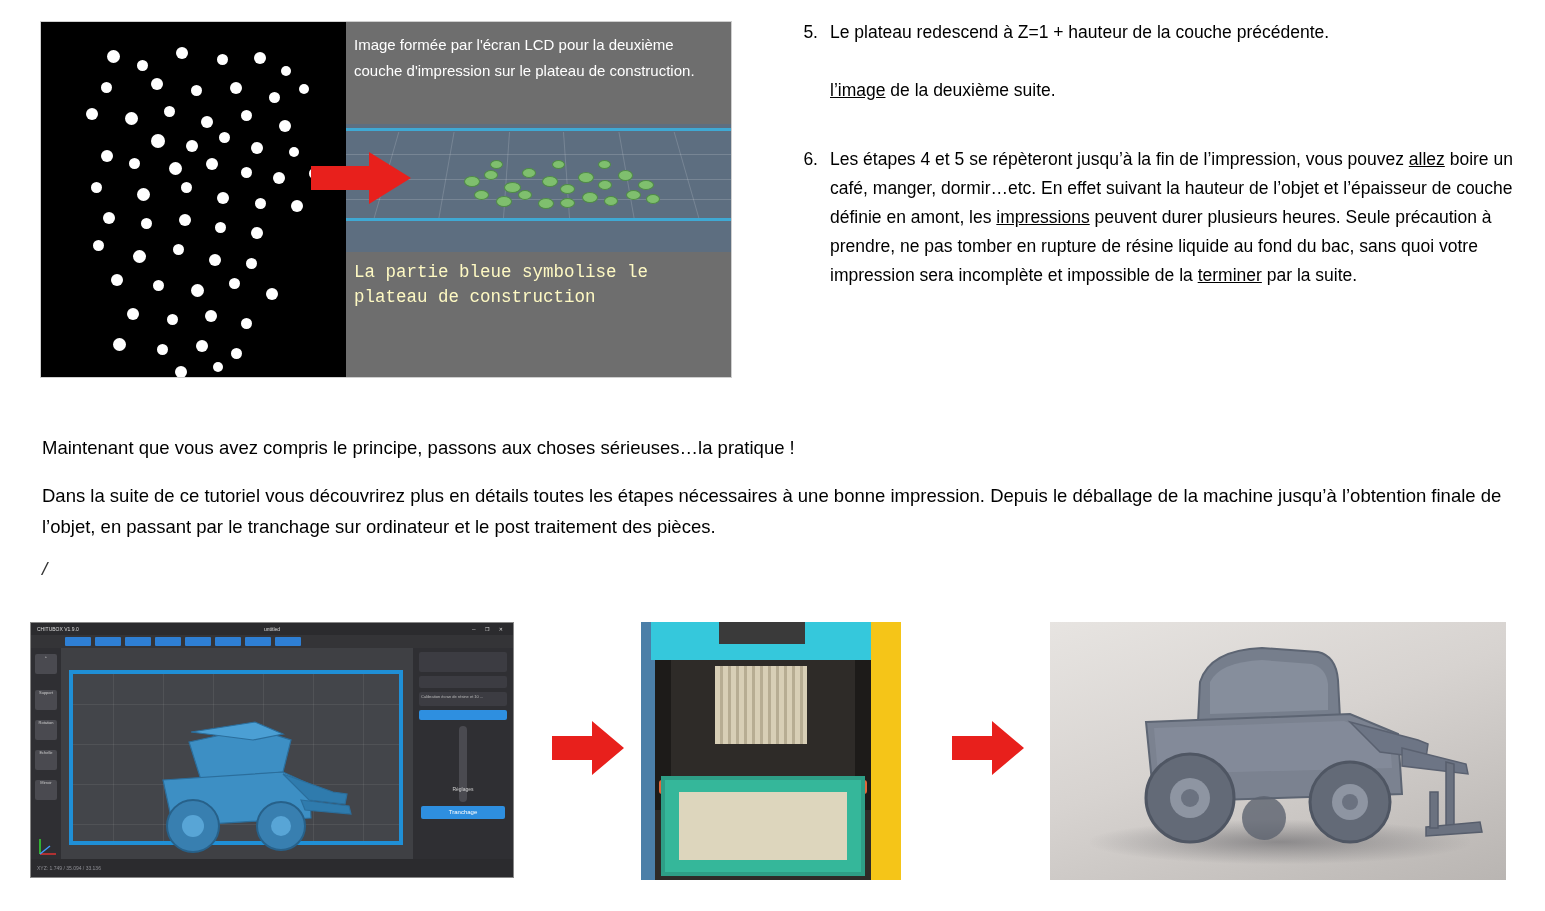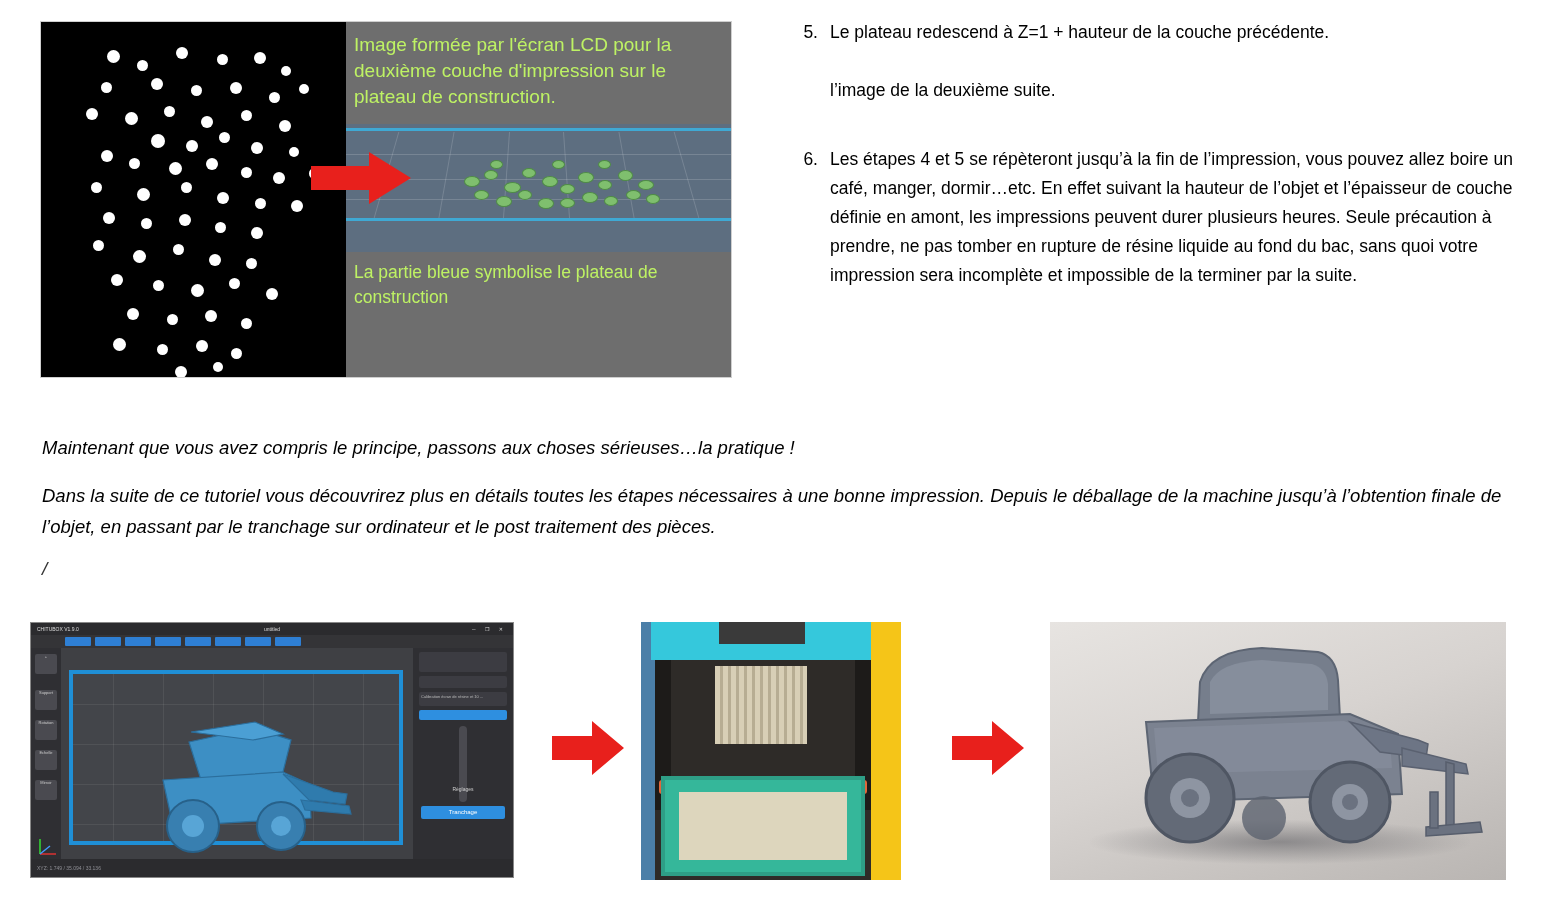--- a/index.html
+++ b/index.html
@@ -43,22 +43,22 @@
     width: 385px;
     height: 100%;
     background: #6e6e6e;
     overflow: hidden;
   }
   #caption-top {
     position: absolute;
     left: 8px;
     top: 10px;
     width: 370px;
-    color: #bef264;
-    font-size: 19px;
+    color: #ffffff;
+    font-size: 15px;
     line-height: 26px;
   }
   #render-strip {
     position: absolute;
     left: 0;
     top: 102px;
     width: 385px;
     height: 128px;
     background: #5d6e80;
     overflow: hidden;
@@ -78,23 +78,24 @@
     position: absolute;
     background: #7fbf6e;
     border: 1px solid #4f8b47;
     border-radius: 50%;
   }
   #caption-bottom {
     position: absolute;
     left: 8px;
     top: 238px;
     width: 375px;
-    color: #bef264;
+    color: #fef9c3;
     font-size: 17.5px;
     line-height: 25px;
+    font-family: Liberation Mono, monospace;
   }
   #caption-small {
     position: absolute;
     left: 8px;
     top: 292px;
     width: 375px;
     color: #ffffff;
     font-size: 15px;
   }
   #arrow-illus {
@@ -123,29 +124,28 @@
     font-size: 17.5px;
     line-height: 29px;
     text-align: right;
     padding-right: 12px;
     box-sizing: border-box;
   }
   .step-body {
     font-size: 17.5px;
     line-height: 29px;
   }
-  .u { }
+  .u { text-decoration: underline; }
 
   
   #para-block {
     position: absolute;
     left: 42px;
     top: 432px;
     width: 1462px;
-    font-style: italic;
     font-size: 18.5px;
     line-height: 31px;
   }
   #para-block p { margin: 0 0 17px 0; }
   #cursor-mark {
     position: absolute;
     left: 42px;
     top: 558px;
     width: 10px;
     height: 24px;

